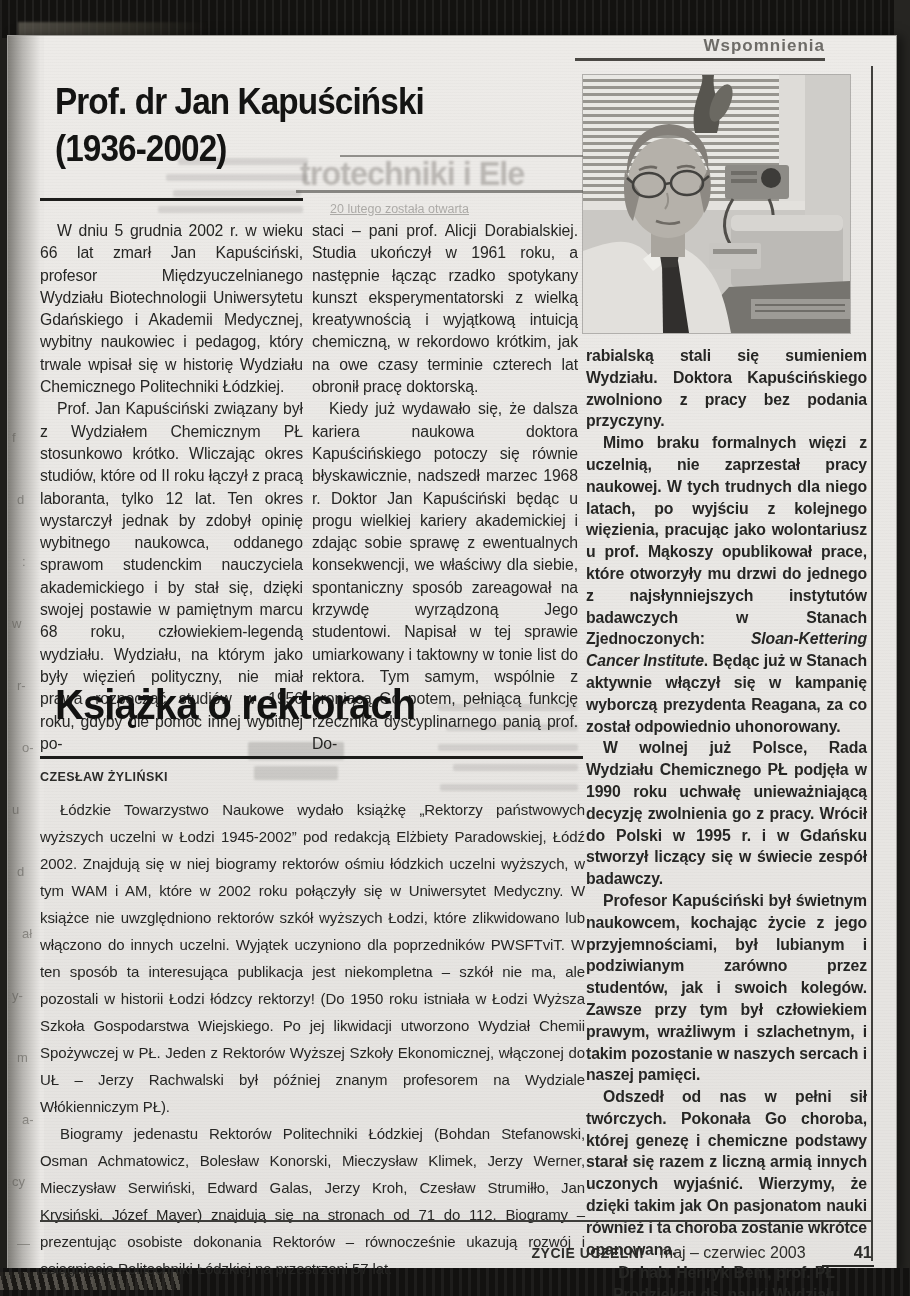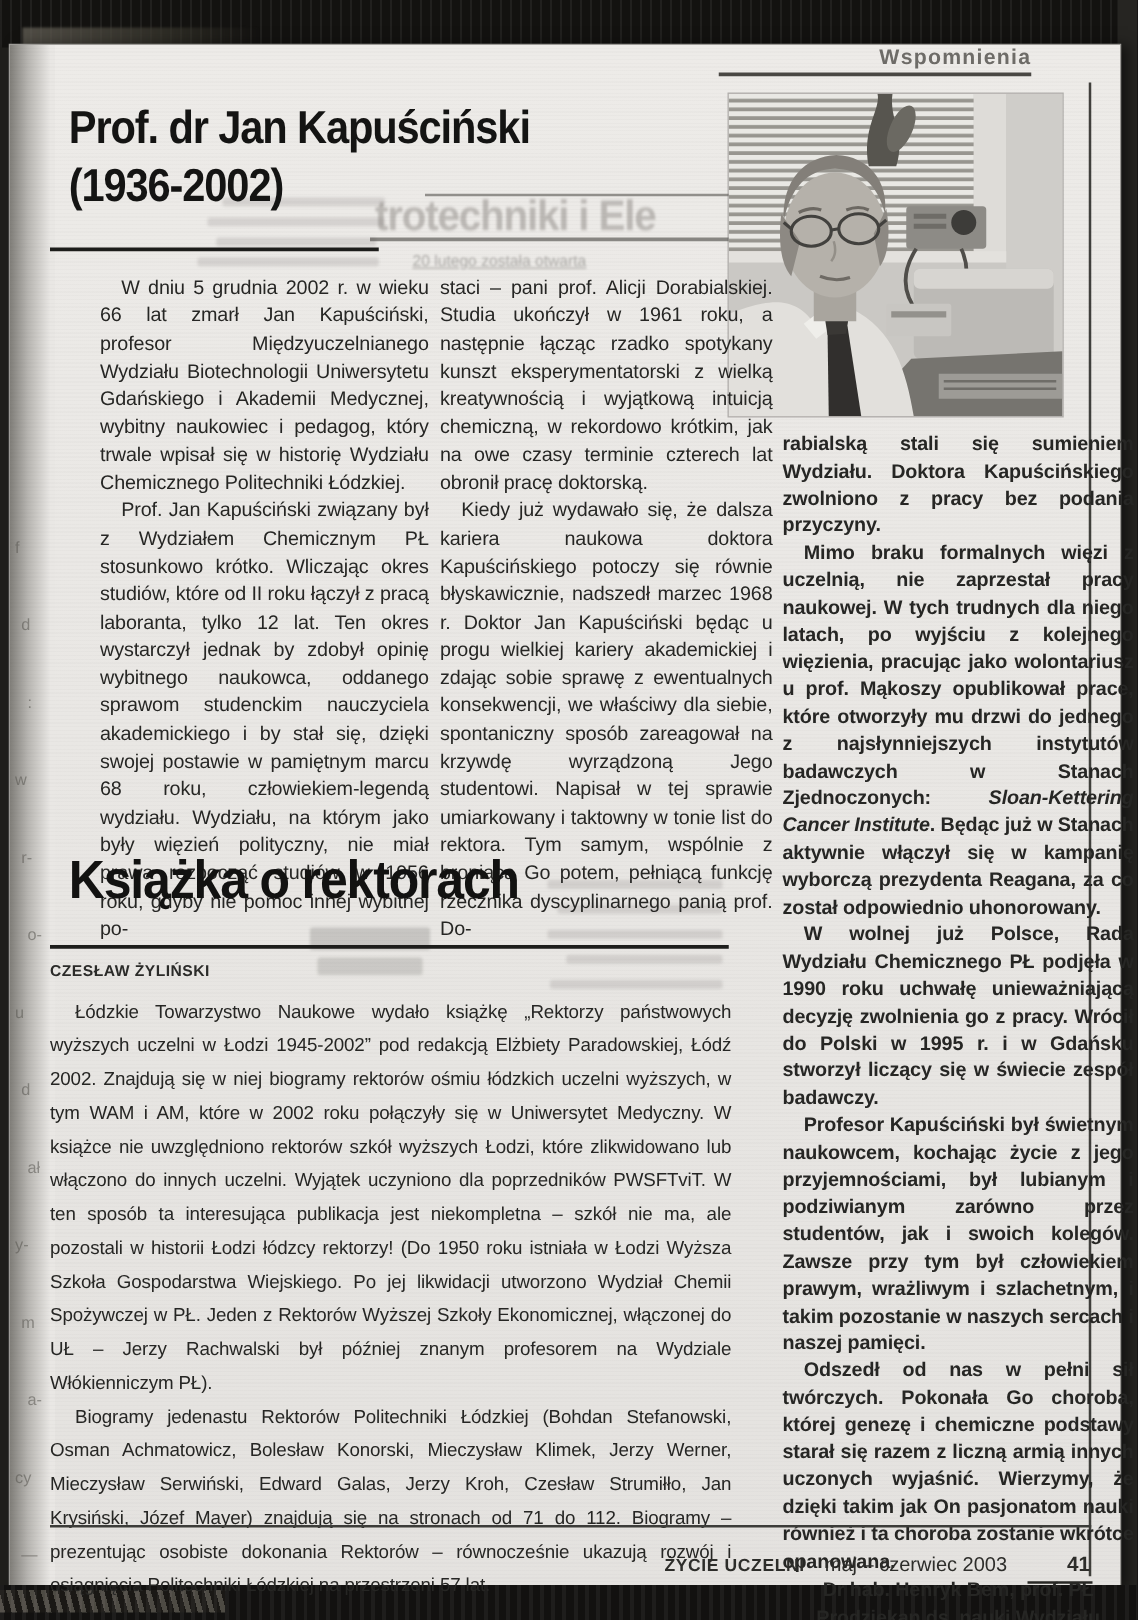--- a/index.html
+++ b/index.html
@@ -45,21 +45,21 @@
 
   .ghost-headline{position:absolute;left:292px;top:118px;width:486px;margin:0;
     font-size:34px;font-weight:bold;color:rgba(118,115,110,.42);letter-spacing:-1px;
     transform:scaleX(.95);transform-origin:left top;filter:blur(1.1px);white-space:nowrap;z-index:1;}
   .ghost-subline{position:absolute;left:322px;top:166px;width:260px;
     font-size:12.5px;color:rgba(120,118,114,.55);filter:blur(.7px);z-index:1;text-decoration:underline;}
   .smear{position:absolute;background:rgba(110,108,104,.18);height:7px;border-radius:2px;filter:blur(1.1px);z-index:1;}
   .left-ghosts span{position:absolute;font-size:13px;color:rgba(85,83,79,.55);filter:blur(.3px);}
 
   .col{position:absolute;color:#262624;font-size:15.8px;line-height:22.3px;
-    text-align:justify;letter-spacing:-.1px;z-index:2;margin-left:40px;}
+    text-align:justify;letter-spacing:-.1px;z-index:2;}
   .col p{margin:0;}
   .col .ind{text-indent:17px;}
   .col1{left:32px;top:184px;width:263px;}
   .col2{left:304px;top:184px;width:266px;}
   .col3{left:578px;top:309px;width:281px;line-height:21.8px;font-weight:bold;}
   .col3 em{font-style:italic;}
   .sig{text-align:center;line-height:22px;padding-top:2px;}
 
   
   .photo{position:absolute;left:575px;top:39px;width:267px;height:258px;margin:0;

